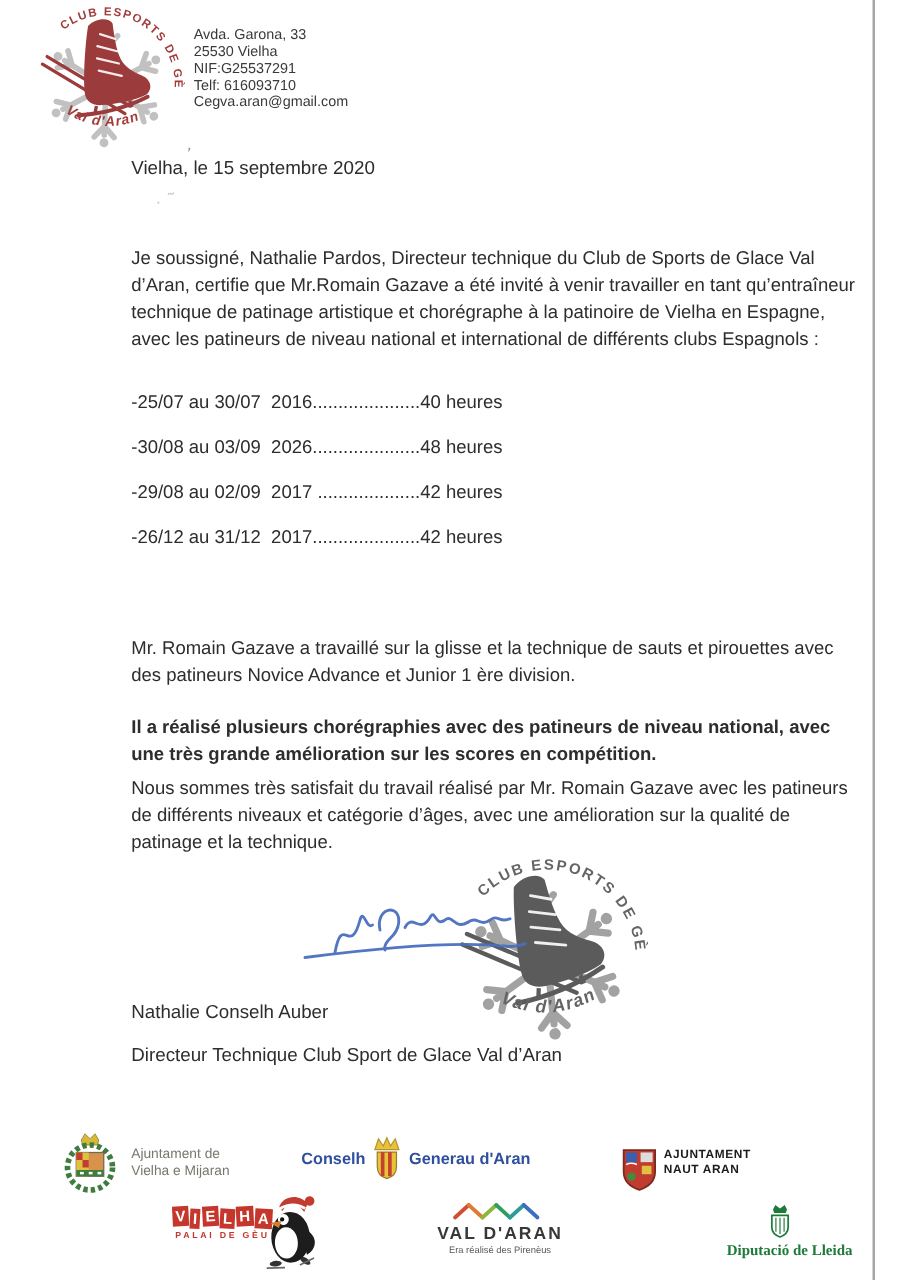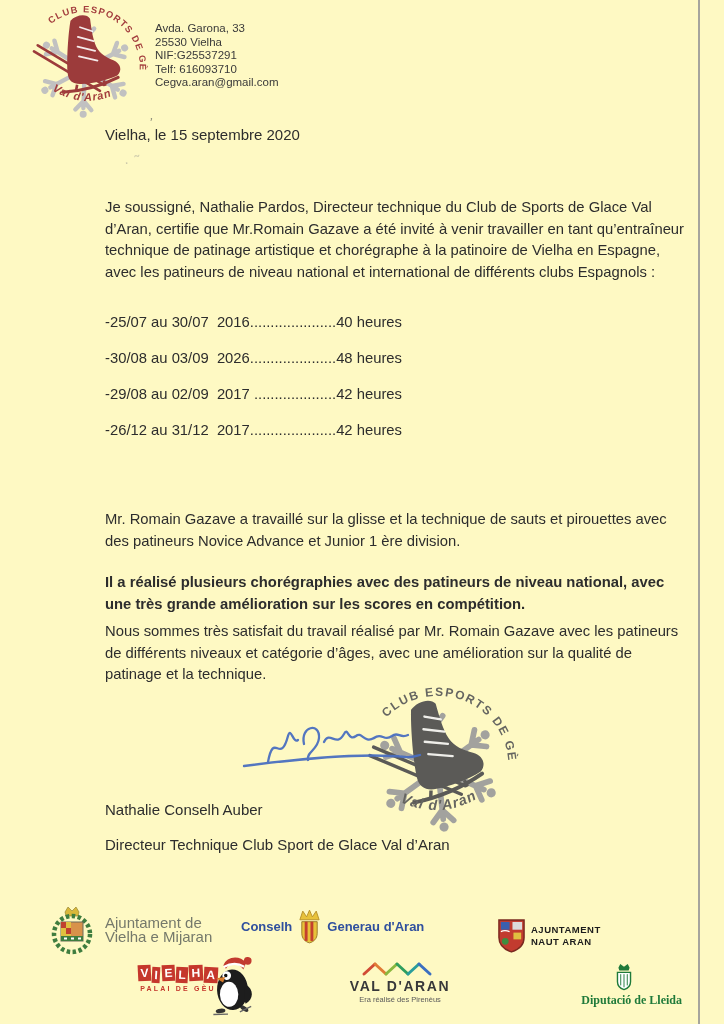--- a/index.html
+++ b/index.html
@@ -1,18 +1,18 @@
 <!DOCTYPE html>
 <html><head>
 <meta charset="utf-8">
 <style>
   html,body{margin:0;padding:0;background:#e9e9e9;}
   .page{
     position:relative;width:724px;height:1024px;margin:0 auto;
-    background:#fef9c3;overflow:hidden;
+    background:#ffffff;overflow:hidden;
     font-family:"Liberation Sans",sans-serif;color:#2d2d2d;
   }
   
   .scan-line{position:absolute;left:698px;top:0;width:2px;height:1024px;background:#979797;opacity:.85;}
 
   
   .letterhead-logo{position:absolute;left:22px;top:0px;width:126px;height:124px;transform:rotate(2deg);}
   .address{position:absolute;left:155px;top:22px;font-size:11.5px;line-height:13.6px;color:#3a3a3a;}
 
   .date{position:absolute;left:105px;top:126px;font-size:15px;}
@@ -29,24 +29,24 @@
   .para-satisfied{top:621px;}
 
   .stamp-logo{position:absolute;left:354px;top:680px;width:166px;height:160px;transform:rotate(-6deg);opacity:.93;}
   .signature-svg{position:absolute;left:240px;top:710px;width:305px;height:86px;}
 
   .signer-name{position:absolute;left:105px;top:801px;font-size:15px;}
   .signer-title{position:absolute;left:105px;top:836px;font-size:15px;}
 
   
   .logo-mijaran{position:absolute;left:48px;top:905px;display:flex;align-items:center;gap:9px;}
-  .mijaran-text{font-size:15px;line-height:14px;color:#75796b;}
+  .mijaran-text{font-size:11px;line-height:14px;color:#75796b;}
   .logo-conselh{position:absolute;left:241px;top:908px;display:flex;align-items:center;gap:5px;
     color:#2f4f9e;font-weight:700;font-size:13px;}
-  .logo-naut{position:absolute;left:497px;top:918px;display:flex;align-items:center;gap:5px;}
+  .logo-naut{position:absolute;left:497px;top:918px;display:flex;align-items:flex-start;gap:5px;}
   .naut-text{font-size:9.5px;line-height:12px;font-weight:800;color:#1c1c1c;letter-spacing:.5px;}
   .logo-vielha-palai{position:absolute;left:136px;top:966px;width:84px;text-align:center;}
   .vielha-blocks{display:flex;justify-content:center;gap:1px;}
   .vielha-blocks span{background:#c5372c;color:#fff;font-weight:800;font-size:12px;padding:1px 2.5px;display:inline-block;}
   .vielha-blocks span:nth-child(odd){transform:rotate(-3deg) translateY(-1px);}
   .vielha-blocks span:nth-child(even){transform:rotate(3deg) translateY(1px);}
   .palai-sub{color:#c5372c;font-size:7px;font-weight:800;letter-spacing:2.2px;margin-top:3px;}
   .penguin-svg{position:absolute;left:204px;top:951px;width:58px;height:68px;transform:rotate(6deg);}
   .logo-valdaran{position:absolute;left:344px;top:961px;width:112px;text-align:center;}
   .vd-title{font-size:14px;font-weight:700;color:#38383a;letter-spacing:1.6px;margin-top:1px;}

